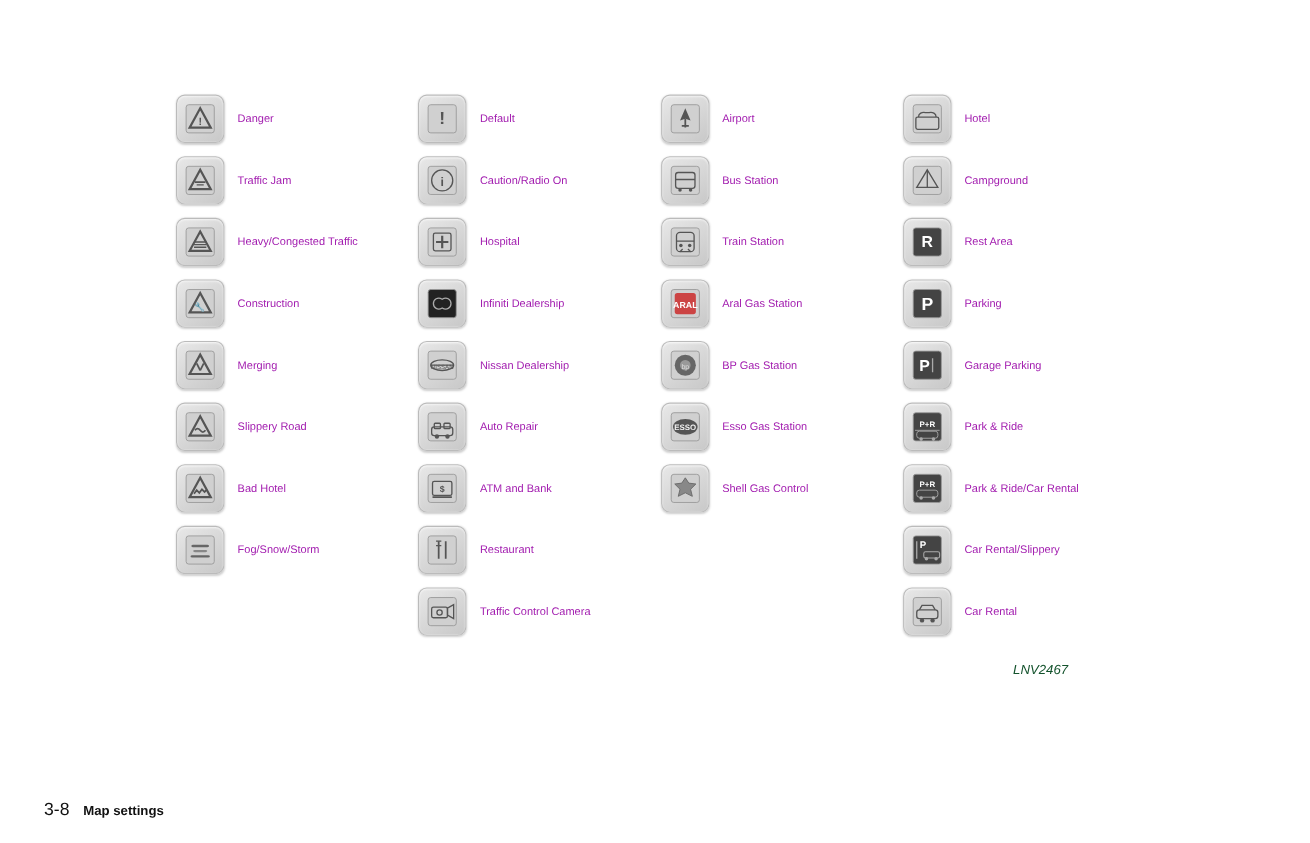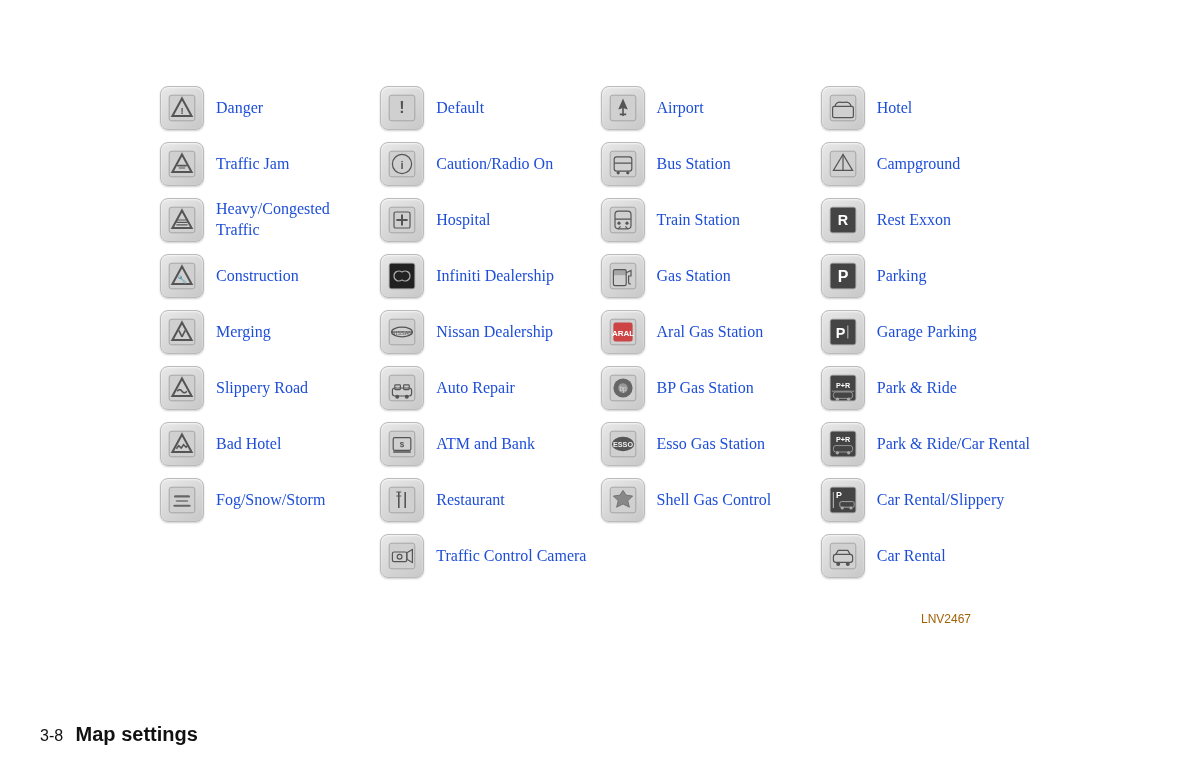--- a/index.html
+++ b/index.html
@@ -46,32 +46,32 @@
       display: flex;
       align-items: center;
       justify-content: center;
       font-size: 20px;
       position: relative;
       overflow: hidden;
       box-shadow: inset 0 1px 2px rgba(255,255,255,0.7), 0 1px 2px rgba(0,0,0,0.2);
     }
 
     .icon-label {
-      font-size: 16px;
-      color: #1d4ed8;
+      font-size: 10px;
+      color: #a21caf;
       line-height: 1.3;
-      font-family: Liberation Serif, serif;
     }
 
     .footer-code {
       text-align: right;
       font-size: 12px;
-      color: #a16207;
-      margin-top: 28px;
+      color: #14532d;
+      margin-top: 18px;
       padding-right: 60px;
+      font-style: italic;
     }
 
     .page-footer {
       position: absolute;
       bottom: 20px;
       left: 0;
       right: 0;
       padding: 0 40px;
     }
 
@@ -331,31 +331,20 @@
               <line x1="10" y1="19" x2="30" y2="19" stroke="#555" stroke-width="1.5"></line>
               <circle cx="15" cy="24" r="2" fill="#555"></circle>
               <circle cx="25" cy="24" r="2" fill="#555"></circle>
               <line x1="14" y1="31" x2="17" y2="28" stroke="#555" stroke-width="1.5"></line>
               <line x1="26" y1="31" x2="23" y2="28" stroke="#555" stroke-width="1.5"></line>
             </svg>
         </div>
         <span class="icon-label">Train Station</span>
       </div>
 
-      <div class="icon-row">
-        <div class="icon-box">
-          <svg viewBox="0 0 40 40">
-              <rect x="4" y="4" width="32" height="32" rx="3" fill="#d0d0d0" stroke="#999" stroke-width="1"></rect>
-              <rect x="8" y="12" width="16" height="20" rx="2" fill="none" stroke="#555" stroke-width="1.5"></rect>
-              <rect x="8" y="12" width="16" height="7" fill="#666" opacity="0.4"></rect>
-              <path d="M24 16 L30 13 L30 20 L27 20 L27 28 C27 29 28 30 29 30 L30 30" fill="none" stroke="#555" stroke-width="1.5"></path>
-            </svg>
-        </div>
-        <span class="icon-label">Gas Station</span>
-      </div>
 
       <div class="icon-row">
         <div class="icon-box">
           <svg viewBox="0 0 40 40">
               <rect x="4" y="4" width="32" height="32" rx="3" fill="#d0d0d0" stroke="#999" stroke-width="1"></rect>
               <rect x="8" y="8" width="24" height="24" rx="3" fill="#c44" stroke="none"></rect>
               <text x="20" y="25" text-anchor="middle" font-size="10" font-weight="bold" fill="white">ARAL</text>
             </svg>
         </div>
         <span class="icon-label">Aral Gas Station</span>
@@ -421,21 +410,21 @@
         <span class="icon-label">Campground</span>
       </div>
 
       <div class="icon-row">
         <div class="icon-box">
           <svg viewBox="0 0 40 40">
               <rect x="4" y="4" width="32" height="32" rx="3" fill="#444" stroke="#999" stroke-width="1"></rect>
               <text x="20" y="26" text-anchor="middle" font-size="18" font-weight="bold" fill="white">R</text>
             </svg>
         </div>
-        <span class="icon-label">Rest Exxon</span>
+        <span class="icon-label">Rest Area</span>
       </div>
 
       <div class="icon-row">
         <div class="icon-box">
           <svg viewBox="0 0 40 40">
               <rect x="4" y="4" width="32" height="32" rx="3" fill="#444" stroke="#999" stroke-width="1"></rect>
               <text x="20" y="27" text-anchor="middle" font-size="20" font-weight="bold" fill="white">P</text>
             </svg>
         </div>
         <span class="icon-label">Parking</span>
@@ -510,14 +499,14 @@
 
   </div>
 
   <div class="footer-code">
     <span>LNV2467</span>
   </div>
 </div>
 
 <div class="page-footer">
   <span style="font-size:16px; color:#111;">3-8</span>
-  <span style="font-size:20px; font-weight:bold; color:#111; margin-left:8px;">Map settings</span>
+  <span style="font-size:12px; font-weight:bold; color:#111; margin-left:8px;">Map settings</span>
 </div>
 
 </body></html>

